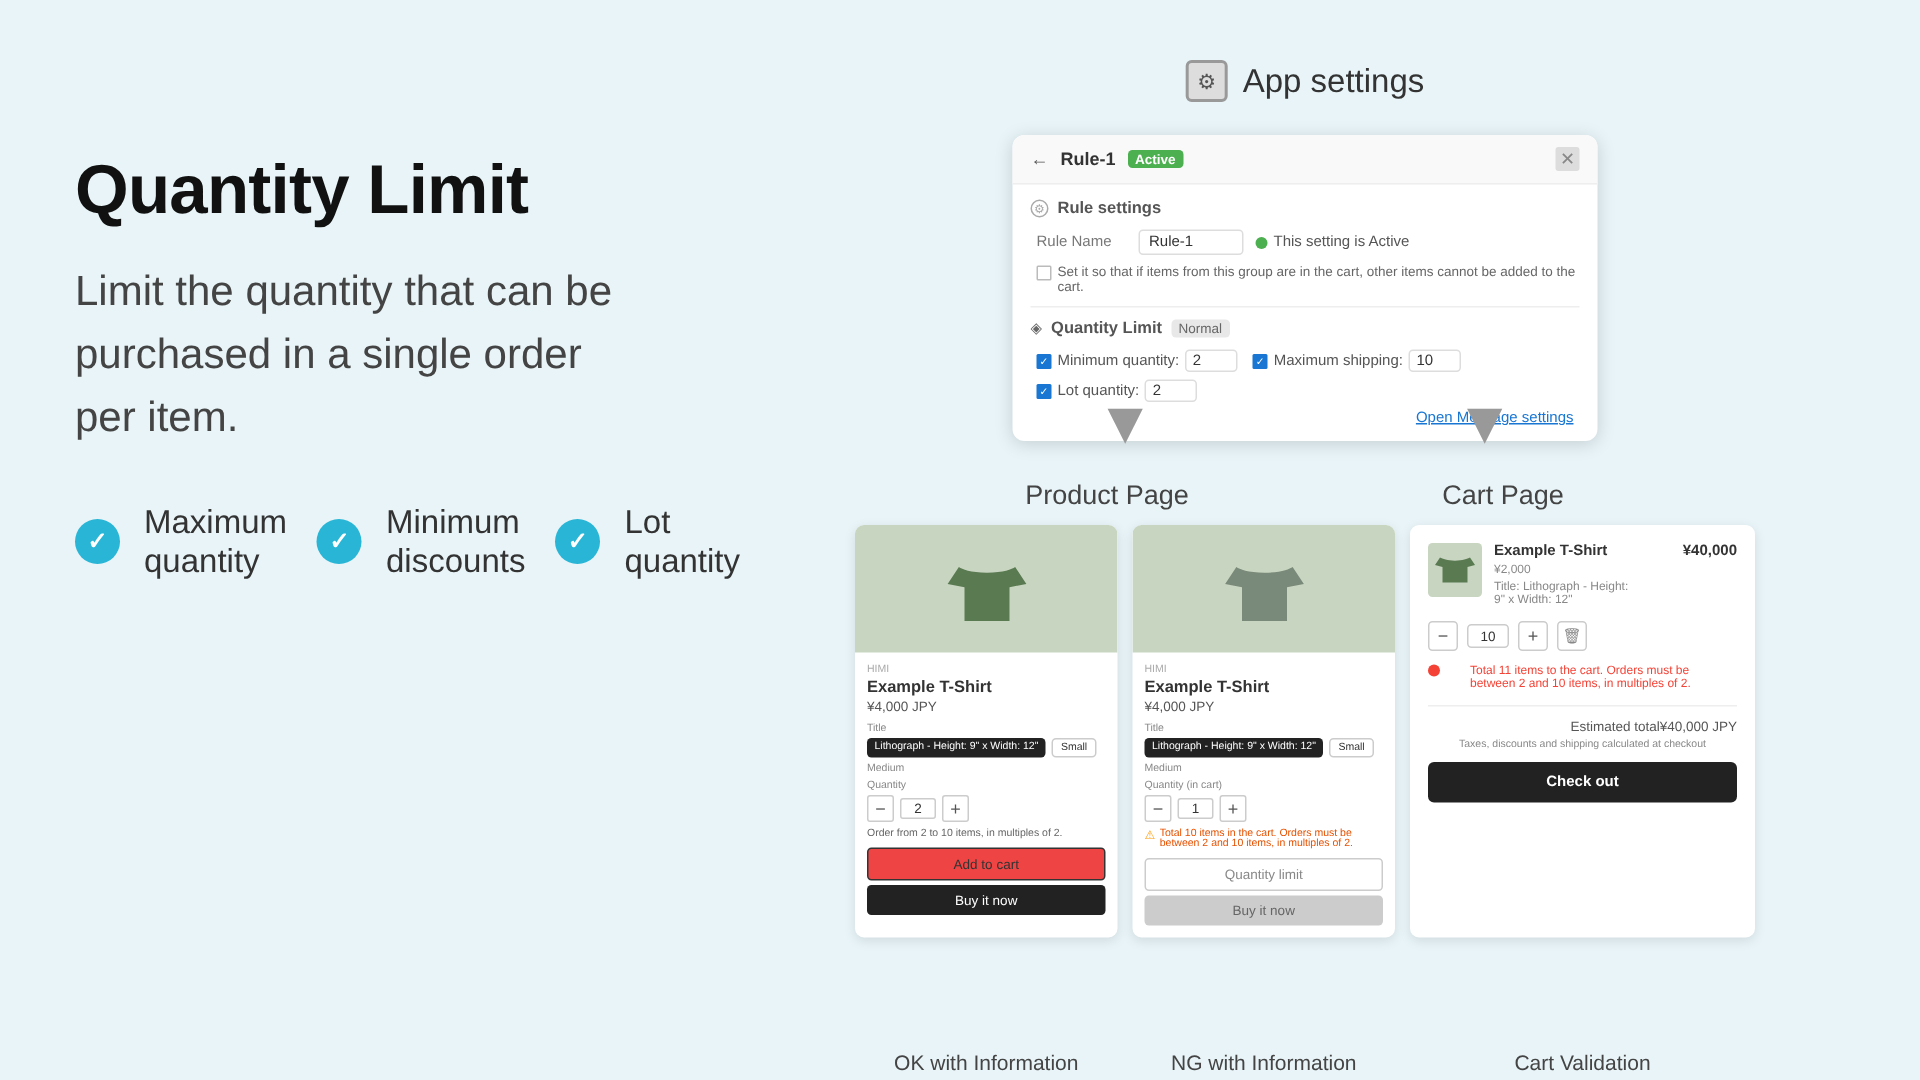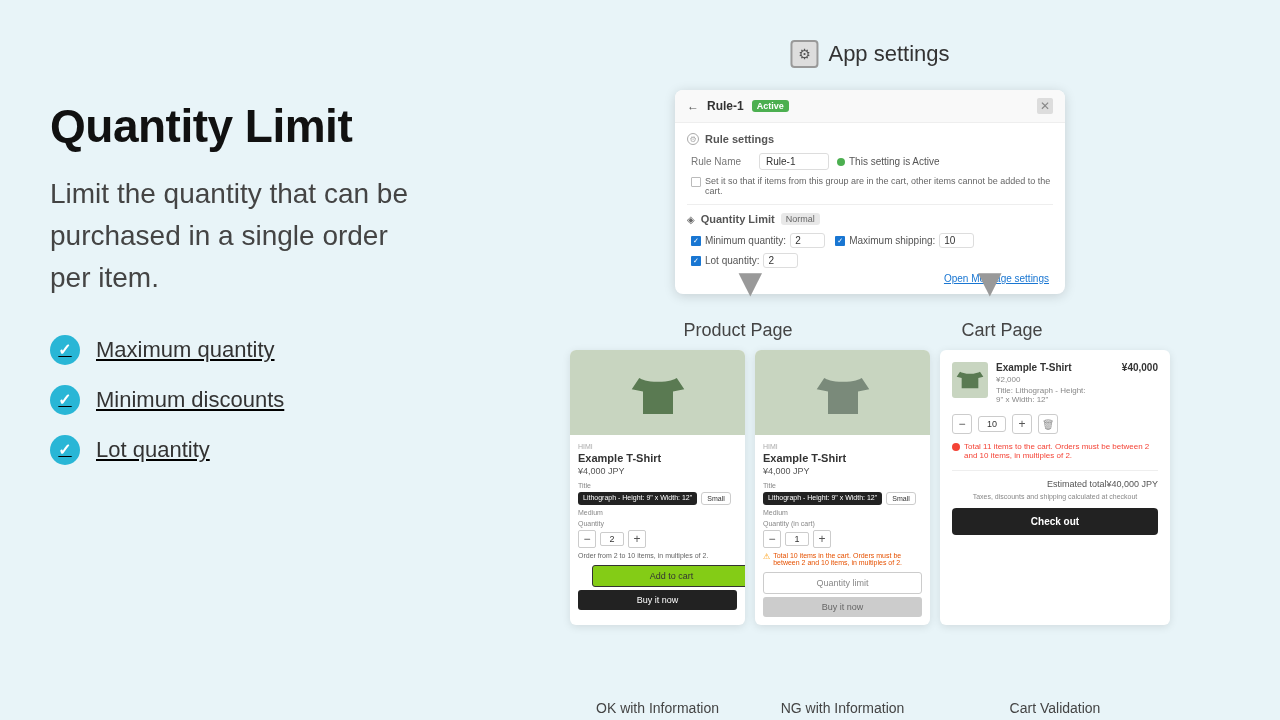--- a/index.html
+++ b/index.html
@@ -39,23 +39,22 @@
     .subtitle {
       font-size: 28px;
       color: #444;
       line-height: 1.5;
       margin-bottom: 36px;
     }
 
     .feature-list {
       list-style: none;
       display: flex;
-      flex-direction: column;
+      flex-direction: row;
       gap: 20px;
-      text-decoration: underline;
     }
 
     .feature-item {
       display: flex;
       align-items: center;
       gap: 16px;
     }
 
     .check-icon {
       width: 30px;
@@ -531,28 +530,27 @@
 
     .warning-icon {
       color: #ff9800;
       font-size: 8px;
       flex-shrink: 0;
     }
 
     .btn-add-cart {
       width: 100%;
       padding: 5px;
-      background: #84cc16;
+      background: #ef4444;
       border: 1px solid #333;
       border-radius: 3px;
       font-size: 9px;
       color: #333;
       text-align: center;
       margin-bottom: 3px;
-      margin-left: 14px;
     }
 
     .btn-buy-now {
       width: 100%;
       padding: 5px;
       background: #222;
       border: none;
       border-radius: 3px;
       font-size: 9px;
       color: white;
@@ -672,21 +670,21 @@
       border-radius: 3px;
       display: flex;
       align-items: center;
       justify-content: center;
       font-size: 10px;
       color: #888;
     }
 
     .cart-error {
       display: flex;
-      gap: 4px;
+      gap: 20px;
       align-items: flex-start;
       margin-bottom: 10px;
     }
 
     .error-dot {
       width: 8px;
       height: 8px;
       border-radius: 50%;
       background: #f44336;
       flex-shrink: 0;

